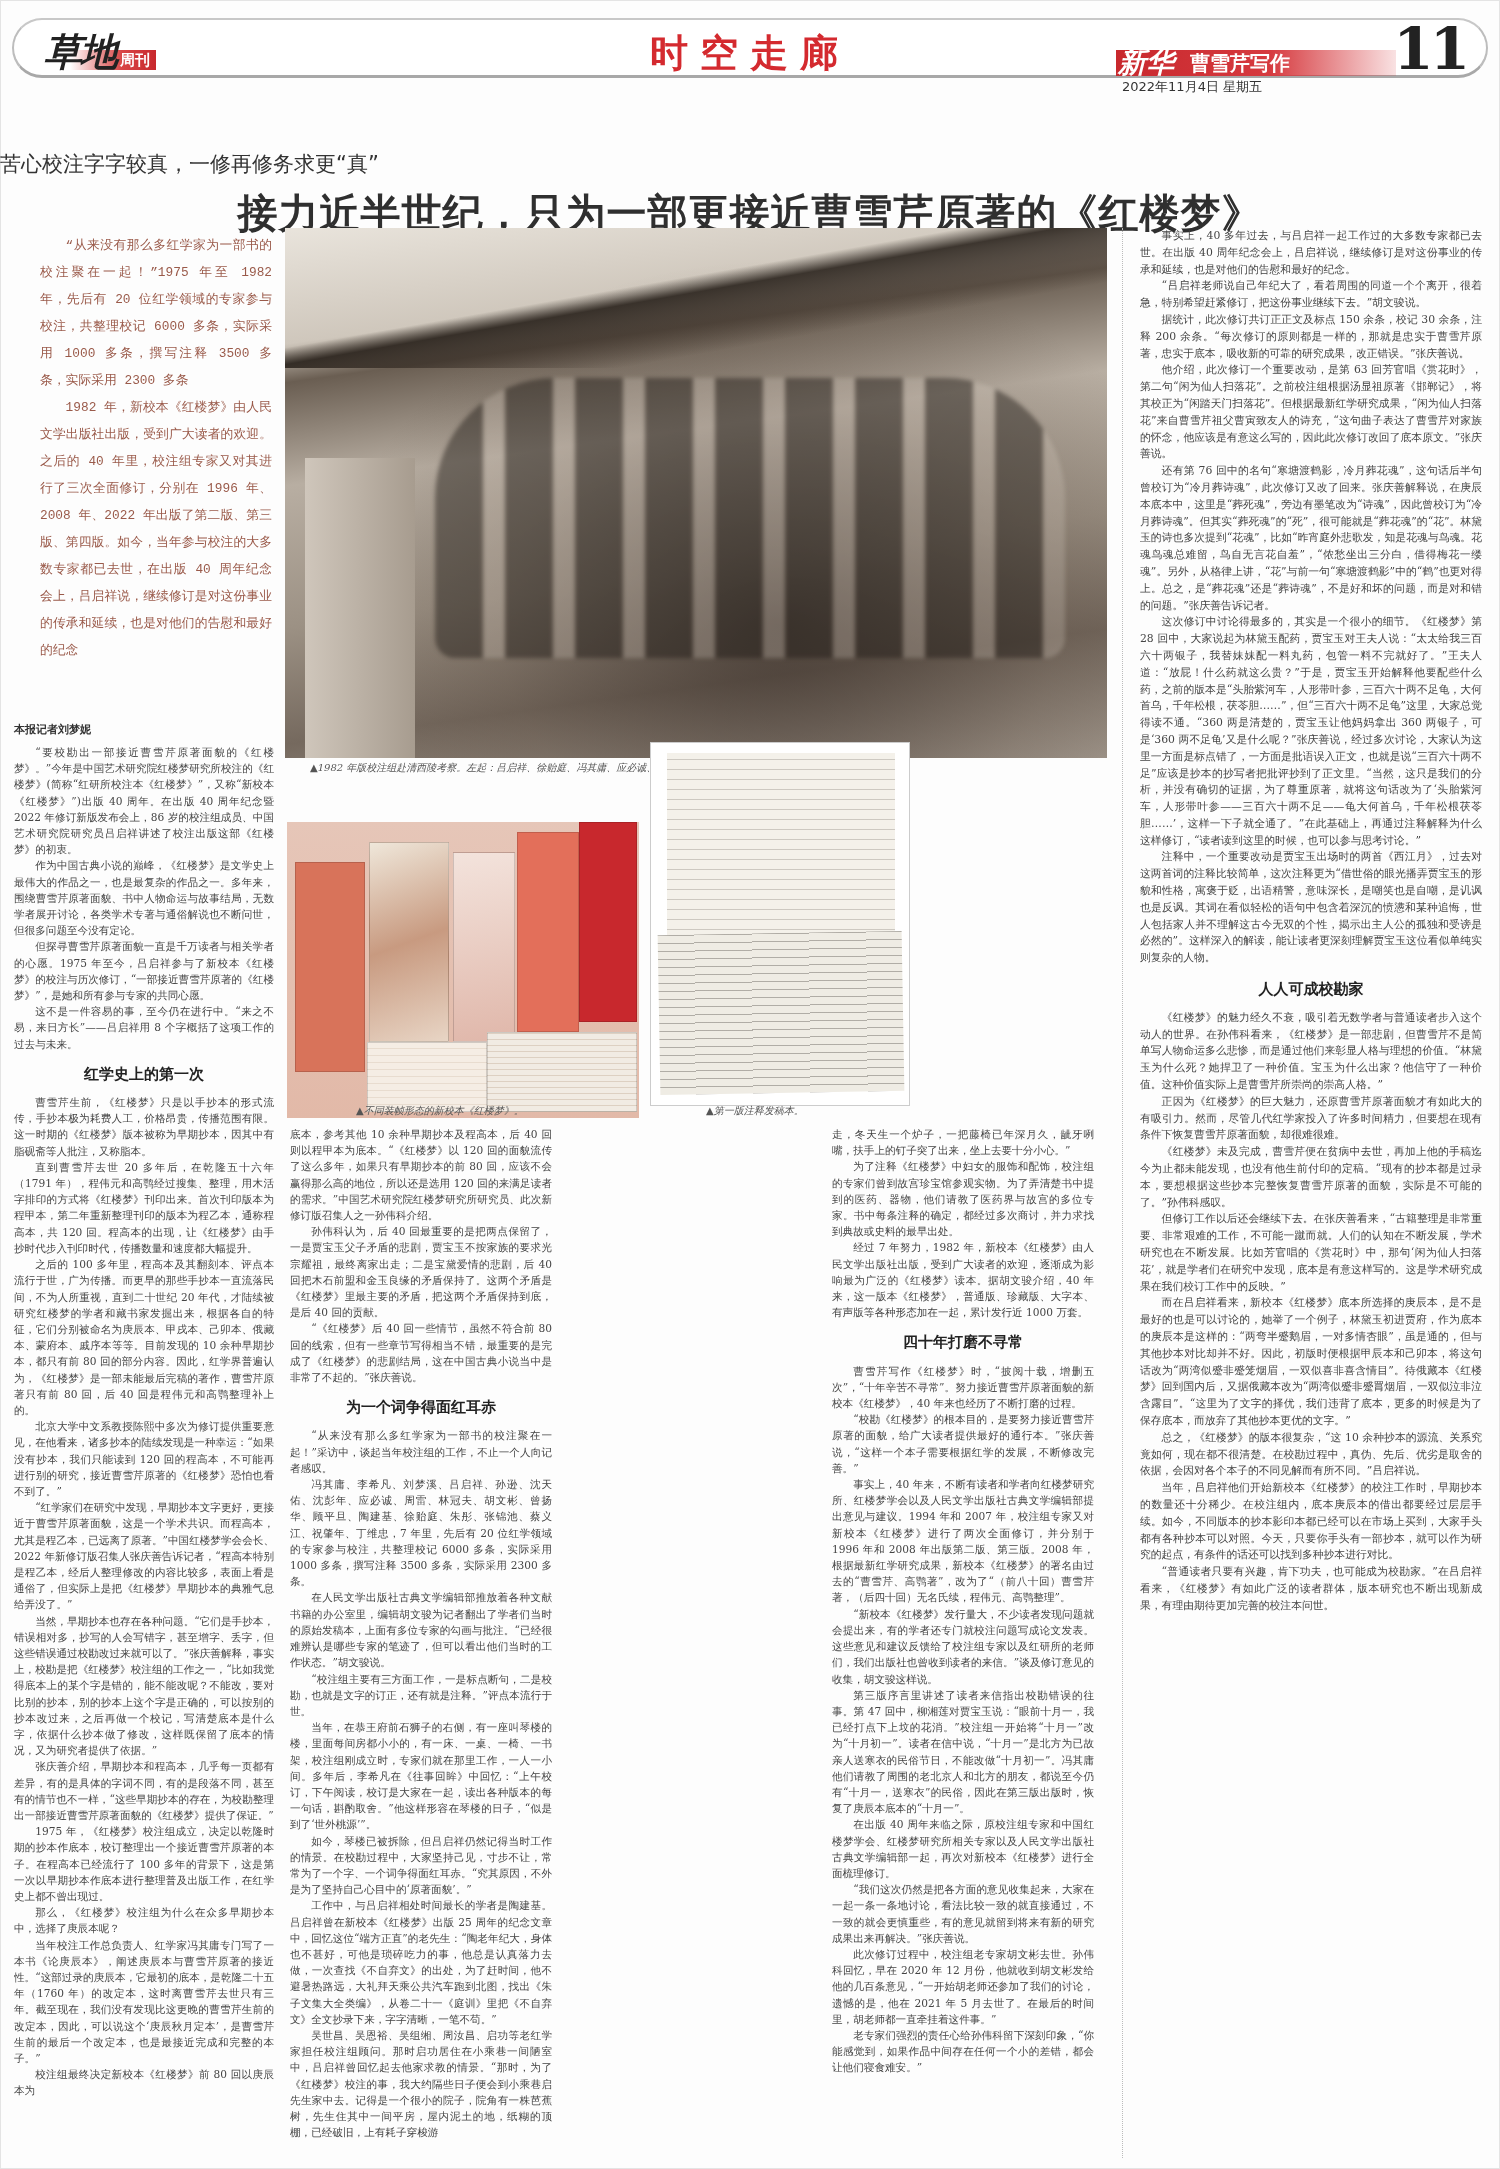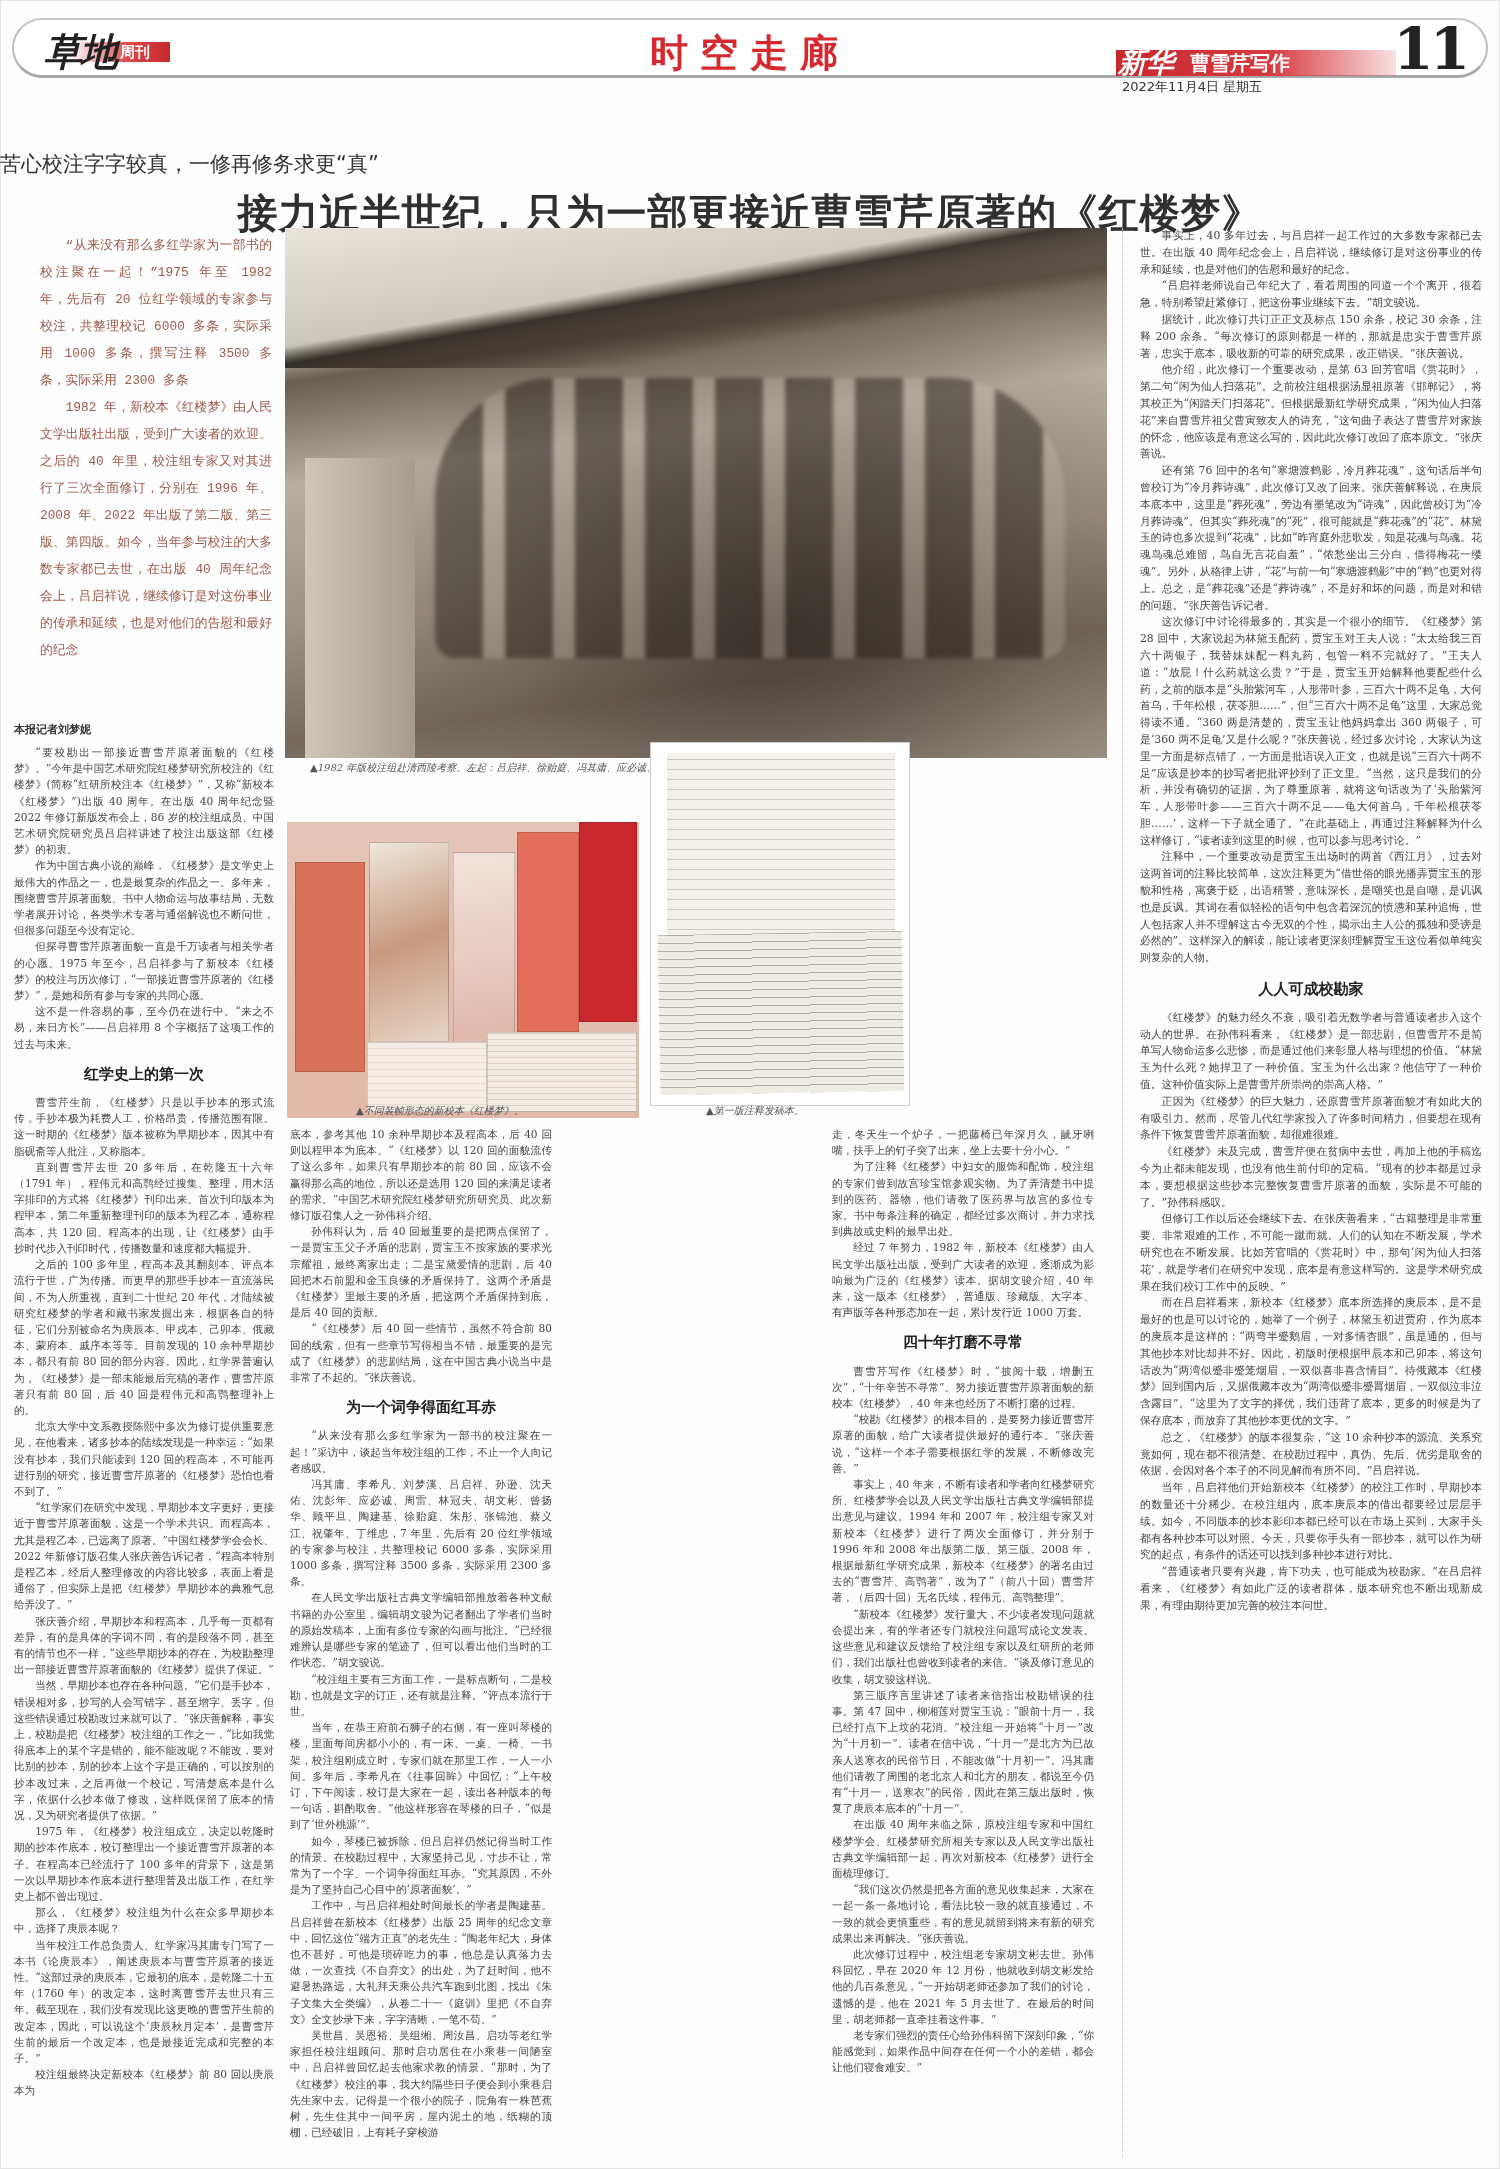--- a/index.html
+++ b/index.html
@@ -8,21 +8,21 @@
 
   
   .masthead {
     position: absolute; left: 12px; top: 18px; width: 1476px; height: 60px;
     border: 2px solid #bdbdbd; border-top-color: #c8c8c8; border-bottom: 3px solid #a8a8a8;
     border-radius: 40px; background: #fff;
   }
   .brand-left { position: absolute; left: 30px; top: 10px; height: 44px; display: flex; align-items: flex-end; }
   .brand-left .calli { font-family: "DejaVu Serif", serif; font-size: 38px; font-weight: bold; font-style: italic; color: #222; letter-spacing: -2px; line-height: 44px; z-index: 2; }
   .brand-left .tag {
-    margin-left: -6px; height: 20px; margin-bottom: 12px; padding: 0 20px 0 50px;
+    margin-left: -6px; height: 20px; margin-bottom: 4px; padding: 0 6px 0 50px;
     background: linear-gradient(90deg, rgba(200,40,40,0) 0%, #d94646 60%, #c8282d 100%);
     color: #fff; font-family: "DejaVu Sans", sans-serif; font-size: 15px; line-height: 20px; font-weight: bold;
     position: relative; left: -40px;
   }
   .section-title {
     position: absolute; left: 0; right: 0; top: 8px; text-align: center;
     font-family: "DejaVu Serif", serif; font-size: 38px; font-weight: bold; color: #d42a2f; letter-spacing: 12px;
   }
   .brand-right { position: absolute; right: 70px; top: 8px; width: 300px; height: 52px; margin-top: 16px; }
   .brand-right .bar {
@@ -151,22 +151,22 @@
   <p>“要校勘出一部接近曹雪芹原著面貌的《红楼梦》。”今年是中国艺术研究院红楼梦研究所校注的《红楼梦》(简称“红研所校注本《红楼梦》”，又称“新校本《红楼梦》”)出版 40 周年。在出版 40 周年纪念暨 2022 年修订新版发布会上，86 岁的校注组成员、中国艺术研究院研究员吕启祥讲述了校注出版这部《红楼梦》的初衷。</p>
   <p>作为中国古典小说的巅峰，《红楼梦》是文学史上最伟大的作品之一，也是最复杂的作品之一。多年来，围绕曹雪芹原著面貌、书中人物命运与故事结局，无数学者展开讨论，各类学术专著与通俗解说也不断问世，但很多问题至今没有定论。</p>
   <p>但探寻曹雪芹原著面貌一直是千万读者与相关学者的心愿。1975 年至今，吕启祥参与了新校本《红楼梦》的校注与历次修订，“一部接近曹雪芹原著的《红楼梦》”，是她和所有参与专家的共同心愿。</p>
   <p>这不是一件容易的事，至今仍在进行中。“来之不易，来日方长”——吕启祥用 8 个字概括了这项工作的过去与未来。</p>
   <p class="subhead">红学史上的第一次</p>
   <p>曹雪芹生前，《红楼梦》只是以手抄本的形式流传，手抄本极为耗费人工，价格昂贵，传播范围有限。这一时期的《红楼梦》版本被称为早期抄本，因其中有脂砚斋等人批注，又称脂本。</p>
   <p>直到曹雪芹去世 20 多年后，在乾隆五十六年（1791 年），程伟元和高鹗经过搜集、整理，用木活字排印的方式将《红楼梦》刊印出来。首次刊印版本为程甲本，第二年重新整理刊印的版本为程乙本，通称程高本，共 120 回。程高本的出现，让《红楼梦》由手抄时代步入刊印时代，传播数量和速度都大幅提升。</p>
   <p>之后的 100 多年里，程高本及其翻刻本、评点本流行于世，广为传播。而更早的那些手抄本一直流落民间，不为人所重视，直到二十世纪 20 年代，才陆续被研究红楼梦的学者和藏书家发掘出来，根据各自的特征，它们分别被命名为庚辰本、甲戌本、己卯本、俄藏本、蒙府本、戚序本等等。目前发现的 10 余种早期抄本，都只有前 80 回的部分内容。因此，红学界普遍认为，《红楼梦》是一部未能最后完稿的著作，曹雪芹原著只有前 80 回，后 40 回是程伟元和高鹗整理补上的。</p>
   <p>北京大学中文系教授陈熙中多次为修订提供重要意见，在他看来，诸多抄本的陆续发现是一种幸运：“如果没有抄本，我们只能读到 120 回的程高本，不可能再进行别的研究，接近曹雪芹原著的《红楼梦》恐怕也看不到了。”</p>
   <p>“红学家们在研究中发现，早期抄本文字更好，更接近于曹雪芹原著面貌，这是一个学术共识。而程高本，尤其是程乙本，已远离了原著。”中国红楼梦学会会长、2022 年新修订版召集人张庆善告诉记者，“程高本特别是程乙本，经后人整理修改的内容比较多，表面上看是通俗了，但实际上是把《红楼梦》早期抄本的典雅气息给弄没了。”</p>
+  <p>当然，早期抄本也存在各种问题。“它们是手抄本，错误相对多，抄写的人会写错字，甚至增字、丢字，但这些错误通过校勘改过来就可以了。”张庆善解释，事实上，校勘是把《红楼梦》校注组的工作之一，“比如我觉得底本上的某个字是错的，能不能改呢？不能改，要对比别的抄本，别的抄本上这个字是正确的，可以按别的抄本改过来，之后再做一个校记，写清楚底本是什么字，依据什么抄本做了修改，这样既保留了底本的情况，又为研究者提供了依据。”</p>
   <p>张庆善介绍，早期抄本和程高本，几乎每一页都有差异，有的是具体的字词不同，有的是段落不同，甚至有的情节也不一样，“这些早期抄本的存在，为校勘整理出一部接近曹雪芹原著面貌的《红楼梦》提供了保证。”</p>
-  <p>当然，早期抄本也存在各种问题。“它们是手抄本，错误相对多，抄写的人会写错字，甚至增字、丢字，但这些错误通过校勘改过来就可以了。”张庆善解释，事实上，校勘是把《红楼梦》校注组的工作之一，“比如我觉得底本上的某个字是错的，能不能改呢？不能改，要对比别的抄本，别的抄本上这个字是正确的，可以按别的抄本改过来，之后再做一个校记，写清楚底本是什么字，依据什么抄本做了修改，这样既保留了底本的情况，又为研究者提供了依据。”</p>
   <p>1975 年，《红楼梦》校注组成立，决定以乾隆时期的抄本作底本，校订整理出一个接近曹雪芹原著的本子。在程高本已经流行了 100 多年的背景下，这是第一次以早期抄本作底本进行整理普及出版工作，在红学史上都不曾出现过。</p>
   <p>那么，《红楼梦》校注组为什么在众多早期抄本中，选择了庚辰本呢？</p>
   <p>当年校注工作总负责人、红学家冯其庸专门写了一本书《论庚辰本》，阐述庚辰本与曹雪芹原著的接近性。“这部过录的庚辰本，它最初的底本，是乾隆二十五年（1760 年）的改定本，这时离曹雪芹去世只有三年。截至现在，我们没有发现比这更晚的曹雪芹生前的改定本，因此，可以说这个‘庚辰秋月定本’，是曹雪芹生前的最后一个改定本，也是最接近完成和完整的本子。”</p>
   <p>校注组最终决定新校本《红楼梦》前 80 回以庚辰本为</p>
 </div>
 
 <div class="col col2">
   <p style="text-indent:0">底本，参考其他 10 余种早期抄本及程高本，后 40 回则以程甲本为底本。“《红楼梦》以 120 回的面貌流传了这么多年，如果只有早期抄本的前 80 回，应该不会赢得那么高的地位，所以还是选用 120 回的来满足读者的需求。”中国艺术研究院红楼梦研究所研究员、此次新修订版召集人之一孙伟科介绍。</p>
   <p>孙伟科认为，后 40 回最重要的是把两点保留了，一是贾宝玉父子矛盾的悲剧，贾宝玉不按家族的要求光宗耀祖，最终离家出走；二是宝黛爱情的悲剧，后 40 回把木石前盟和金玉良缘的矛盾保持了。这两个矛盾是《红楼梦》里最主要的矛盾，把这两个矛盾保持到底，是后 40 回的贡献。</p>
   <p>“《红楼梦》后 40 回一些情节，虽然不符合前 80 回的线索，但有一些章节写得相当不错，最重要的是完成了《红楼梦》的悲剧结局，这在中国古典小说当中是非常了不起的。”张庆善说。</p>

